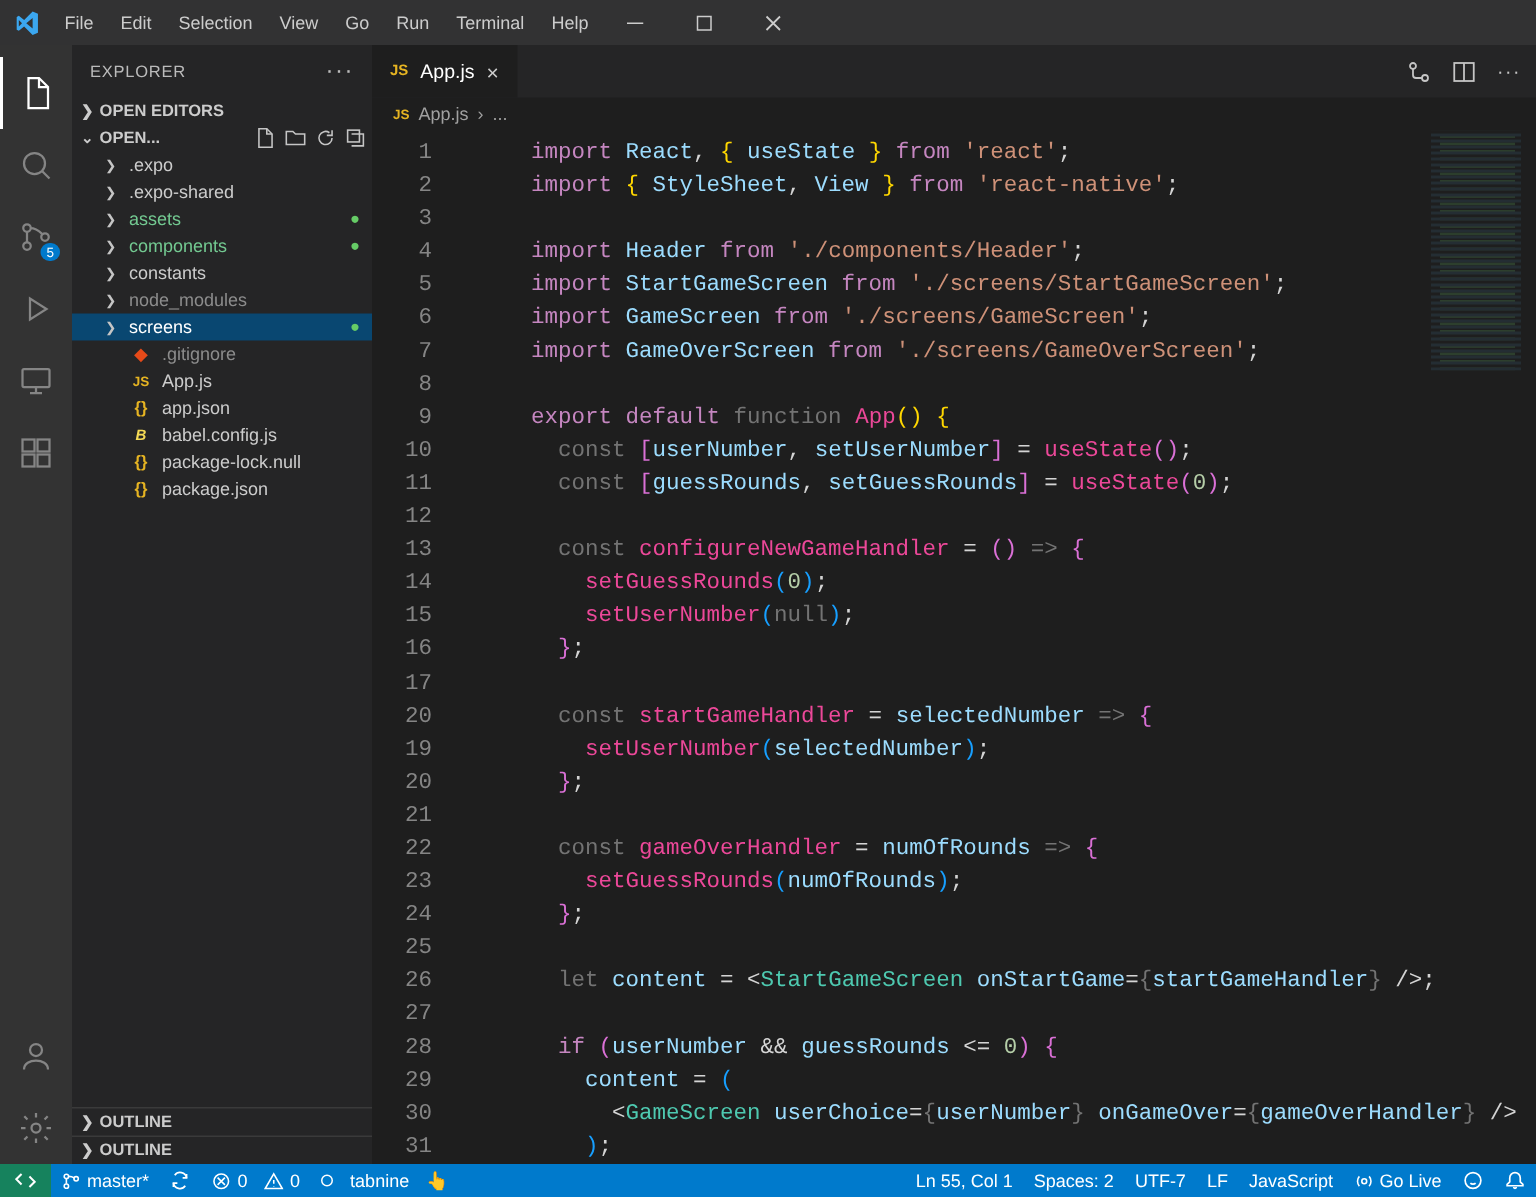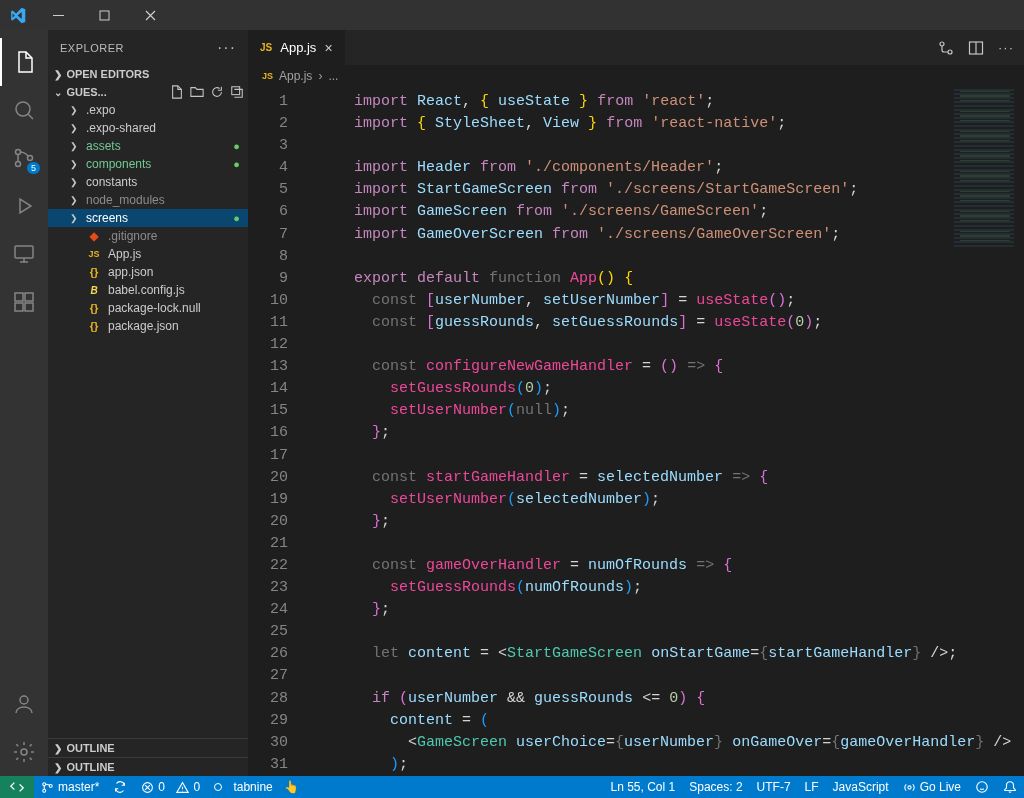--- a/index.html
+++ b/index.html
@@ -69,20 +69,30 @@
 </style>
 </head>
 <body>
 
 <div class="titlebar">
   <div class="logo">
     <svg width="17" height="17" viewBox="0 0 24 24">
         <path fill="#3ba7f0" d="M23 3l-5-2-8 8-5-4-2 1v12l2 1 5-4 8 8 5-2V3zM5 15V9l3 3-3 3zm13 2l-6-5 6-5v10z"></path>
       </svg>
   </div>
+  <div class="menus">
+    <span>File</span>
+    <span>Edit</span>
+    <span>Selection</span>
+    <span>View</span>
+    <span>Go</span>
+    <span>Run</span>
+    <span>Terminal</span>
+    <span>Help</span>
+  </div>
   <div class="winctrl">
     <div>
         <svg width="11" height="11">
           <rect y="5" width="11" height="1" fill="#ccc"></rect>
         </svg>
       </div>
     <div>
         <svg width="11" height="11">
           <rect x="1" y="1" width="9" height="9" fill="none" stroke="#ccc"></rect>
         </svg>
@@ -158,21 +168,21 @@
       <span>EXPLORER</span>
       <span class="dots">···</span>
     </div>
     <div class="section-title">
         <span class="chev">❯</span>
         <span>OPEN EDITORS</span>
       </div>
     <div class="folder-header">
       <span style="display:flex;align-items:center;gap:4px;">
           <span class="chev" style="font-size:10px;">⌄</span>
-          <span>GUES...</span>
+          <span>OPEN...</span>
         </span>
       <span class="actions">
         <span>
             <svg width="14" height="14" viewBox="0 0 16 16" fill="none" stroke="#c5c5c5" stroke-width="1.2">
               <path d="M9 1H3v14h10V5z"></path>
               <path d="M9 1v4h4"></path>
             </svg>
           </span>
         <span>
             <svg width="14" height="14" viewBox="0 0 16 16" fill="none" stroke="#c5c5c5" stroke-width="1.2">

